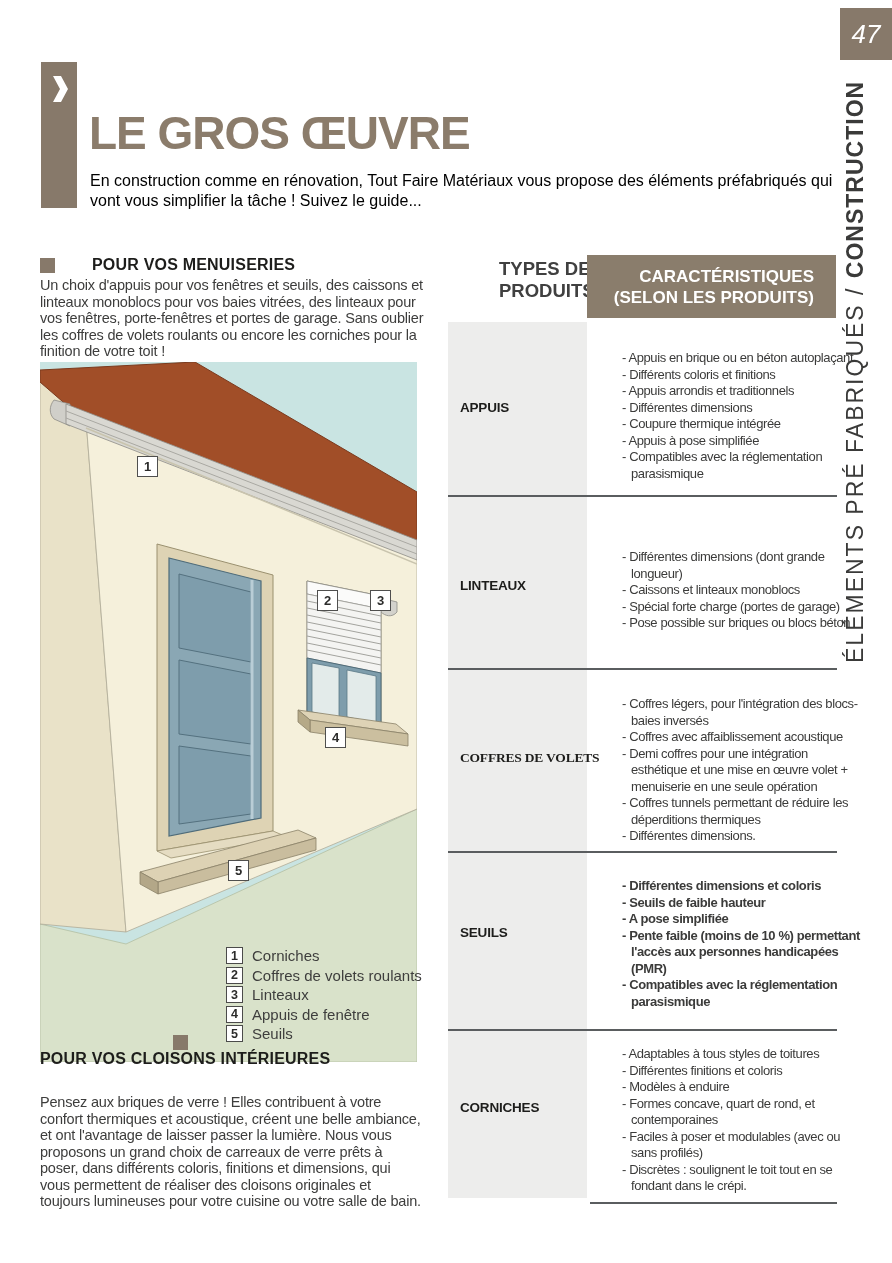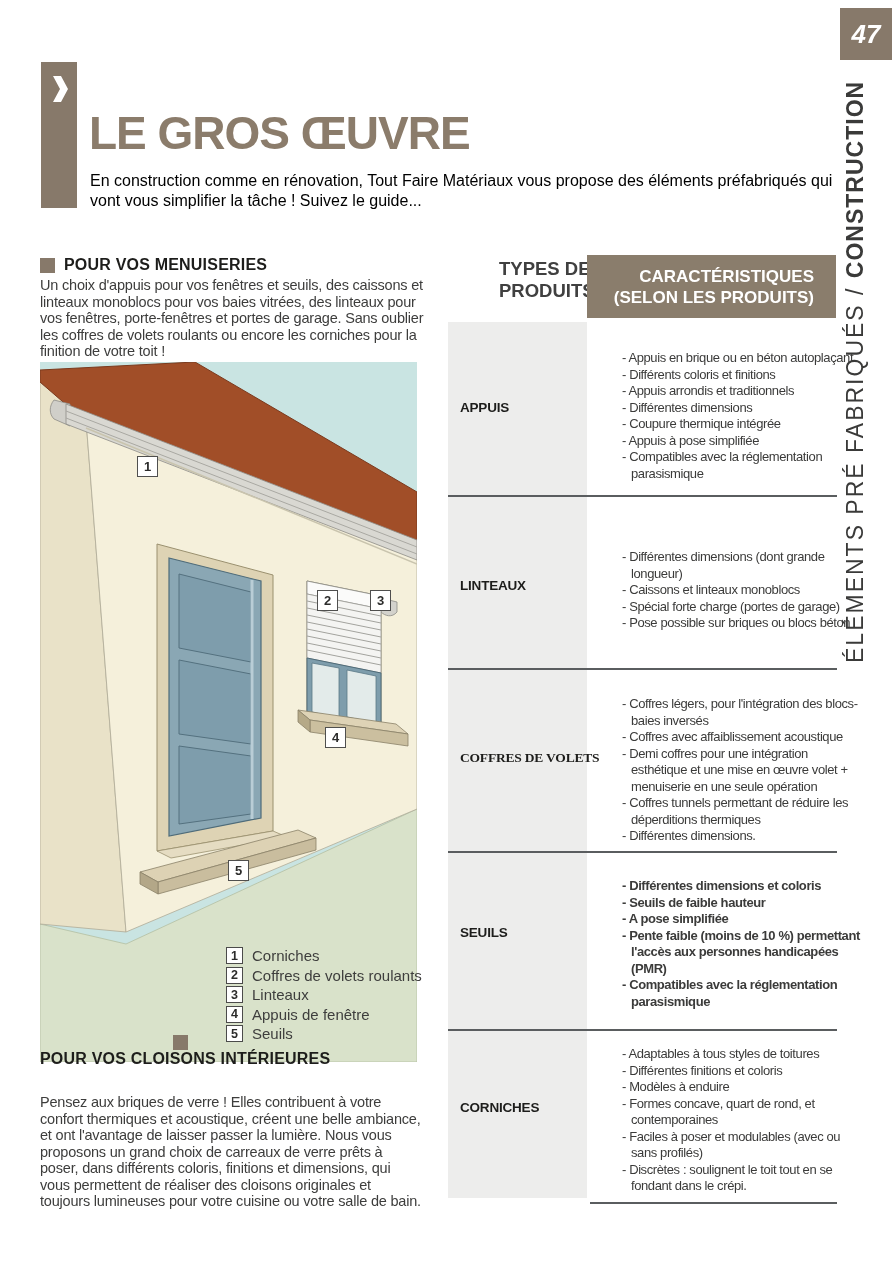--- a/index.html
+++ b/index.html
@@ -3,21 +3,21 @@
 <meta charset="utf-8">
 <style>
   html,body{margin:0;padding:0;background:#e8e8e8;}
   #page{
     position:relative;width:892px;height:1263px;background:#ffffff;
     font-family:"Liberation Sans",sans-serif;overflow:hidden;margin:0 auto;
   }
   
   .page-badge{
     position:absolute;left:840px;top:8px;width:52px;height:52px;background:#87796a;
-    color:#fff;font-weight:bold;font-style:italic;font-size:26px;
+    color:#fff;font-weight:normal;font-style:italic;font-size:26px;
     display:flex;align-items:center;justify-content:center;
   }
   .side-rotated{
     position:absolute;left:842px;top:663px;width:595px;height:36px;
     transform:rotate(-90deg);transform-origin:0 0;
     font-size:23px;color:#3a3a39;letter-spacing:2px;white-space:nowrap;
   }
   .side-rotated .light{font-weight:400;}
   .side-rotated .bold{font-weight:700;letter-spacing:1px;}
   
@@ -79,21 +79,21 @@
   </div>
 
   <div class="title-bar">
     <svg width="36" height="42" viewBox="0 0 36 42">
       <path d="M12 6 L20 6 L27 19 L20 32 L12 32 L19 19 Z" fill="#ffffff"></path>
     </svg>
   </div>
   <div class="title2">LE GROS ŒUVRE</div>
   <div class="intro">En construction comme en rénovation, Tout Faire Matériaux vous propose des éléments préfabriqués qui vont vous simplifier la tâche ! Suivez le guide...</div>
 
-  <div class="sec-head" style="left:40px;top:256px;">
+  <div class="sec-head" style="left:40px;top:256px;gap:28px;">
     <span class="sq"></span>
     <span class="txt">POUR VOS MENUISERIES</span>
   </div>
   <div class="sec-body" style="left:40px;top:277px;">Un choix d'appuis pour vos fenêtres et seuils, des caissons et linteaux monoblocs pour vos baies vitrées, des linteaux pour vos fenêtres, porte-fenêtres et portes de garage. Sans oublier les coffres de volets roulants ou encore les corniches pour la finition de votre toit !</div>
 
   <div id="illu">
     <svg width="377" height="700" viewBox="0 0 377 700">
 
       <rect x="0" y="0" width="377" height="700" fill="#c9e4e2"></rect>
 

